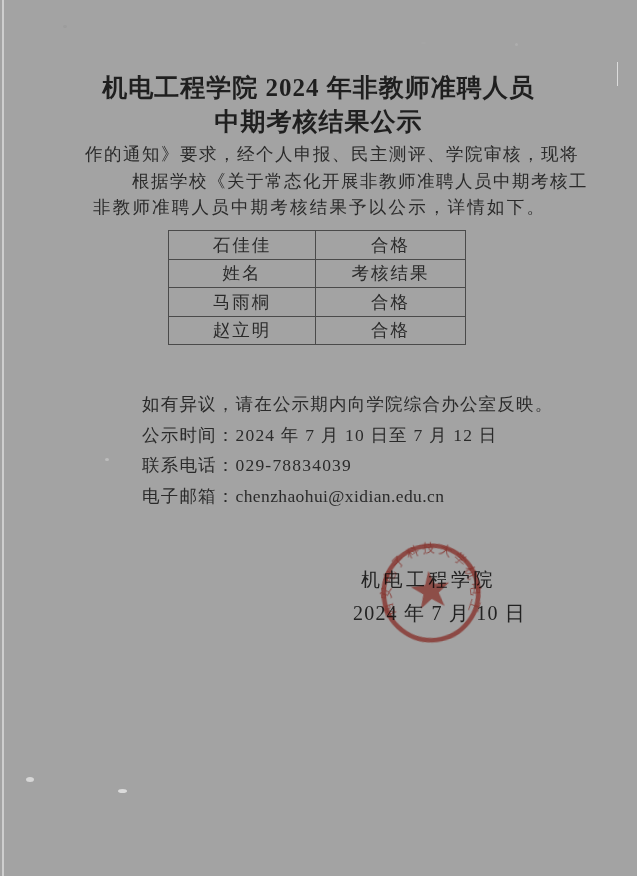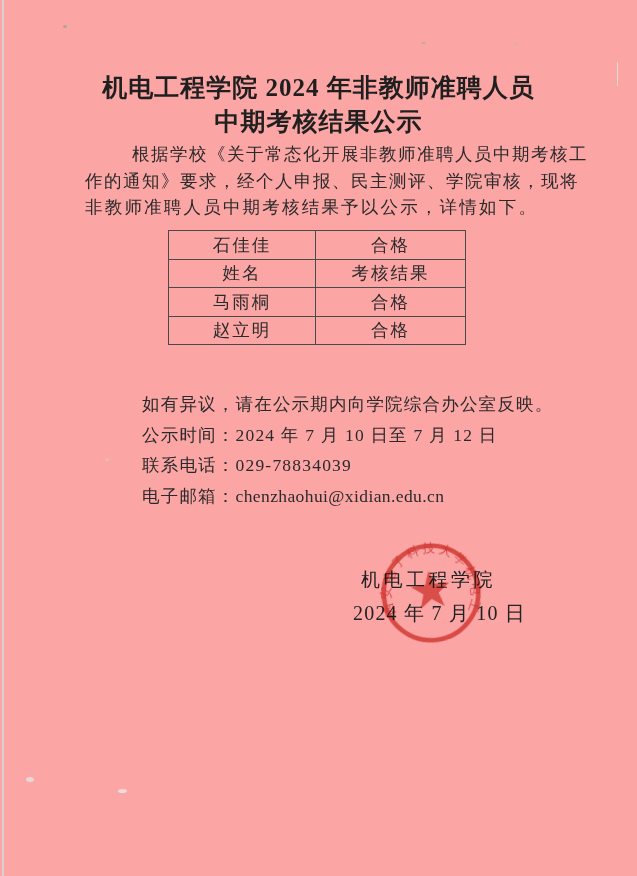--- a/index.html
+++ b/index.html
@@ -1,19 +1,19 @@
 <!DOCTYPE html>
 <html><head>
 <meta charset="utf-8">
 <style>
   html,body { margin:0; padding:0; background:#ffffff; }
   .page {
     position:relative;
     width:637px; height:876px;
-    background:#fca5a5;
+    background:#a3a3a3;
     overflow:hidden;
     font-family:"Liberation Serif","DejaVu Serif",serif;
     color:#242424;
   }
   
   .scan-edge-left {
     position:absolute; left:2px; top:0; width:2px; height:876px;
     background:#d6d6d6; opacity:.85;
   }
   .scan-edge-right {
@@ -35,21 +35,21 @@
   }
   .para {
     position:absolute; top:141px; left:85px; width:469px;
     font-size:17.5px; color:#2a2a2a;
   }
   .para .pline {
     display:block; line-height:26.5px; letter-spacing:1.5px;
     text-align:justify; text-align-last:justify; white-space:nowrap;
   }
   .para .pline.first { text-indent:47px; }
-  .para .pline.last { text-align-last:left; letter-spacing:2.2px; }
+  .para .pline.last { text-align-last:left; letter-spacing:2.2px;margin-left:8px; }
 
   table.results {
     position:absolute; left:168px; top:230px;
     border-collapse:collapse; table-layout:fixed; width:297px;
     font-size:17.5px; color:#2a2a2a;
   }
   table.results td, table.results th {
     border:1.7px solid #4a4a4a;
     height:27.5px; text-align:center; vertical-align:middle;
     font-weight:normal; letter-spacing:2px; padding:0;
@@ -92,22 +92,22 @@
   <div class="speck speck4"></div>
   <div class="speck speck5"></div>
   <div class="speck speck6"></div>
 
   <div class="title">
     <div>机电工程学院 2024 年非教师准聘人员</div>
     <div>中期考核结果公示</div>
   </div>
 
   <div class="para">
+    <span class="pline">作的通知》要求，经个人申报、民主测评、学院审核，现将</span>
     <span class="pline first">根据学校《关于常态化开展非教师准聘人员中期考核工</span>
-    <span class="pline">作的通知》要求，经个人申报、民主测评、学院审核，现将</span>
     <span class="pline last">非教师准聘人员中期考核结果予以公示，详情如下。</span>
   </div>
 
   <table class="results">
     <colgroup>
         <col class="c1">
         <col class="c2">
       </colgroup>
     <tbody>
         <tr>

